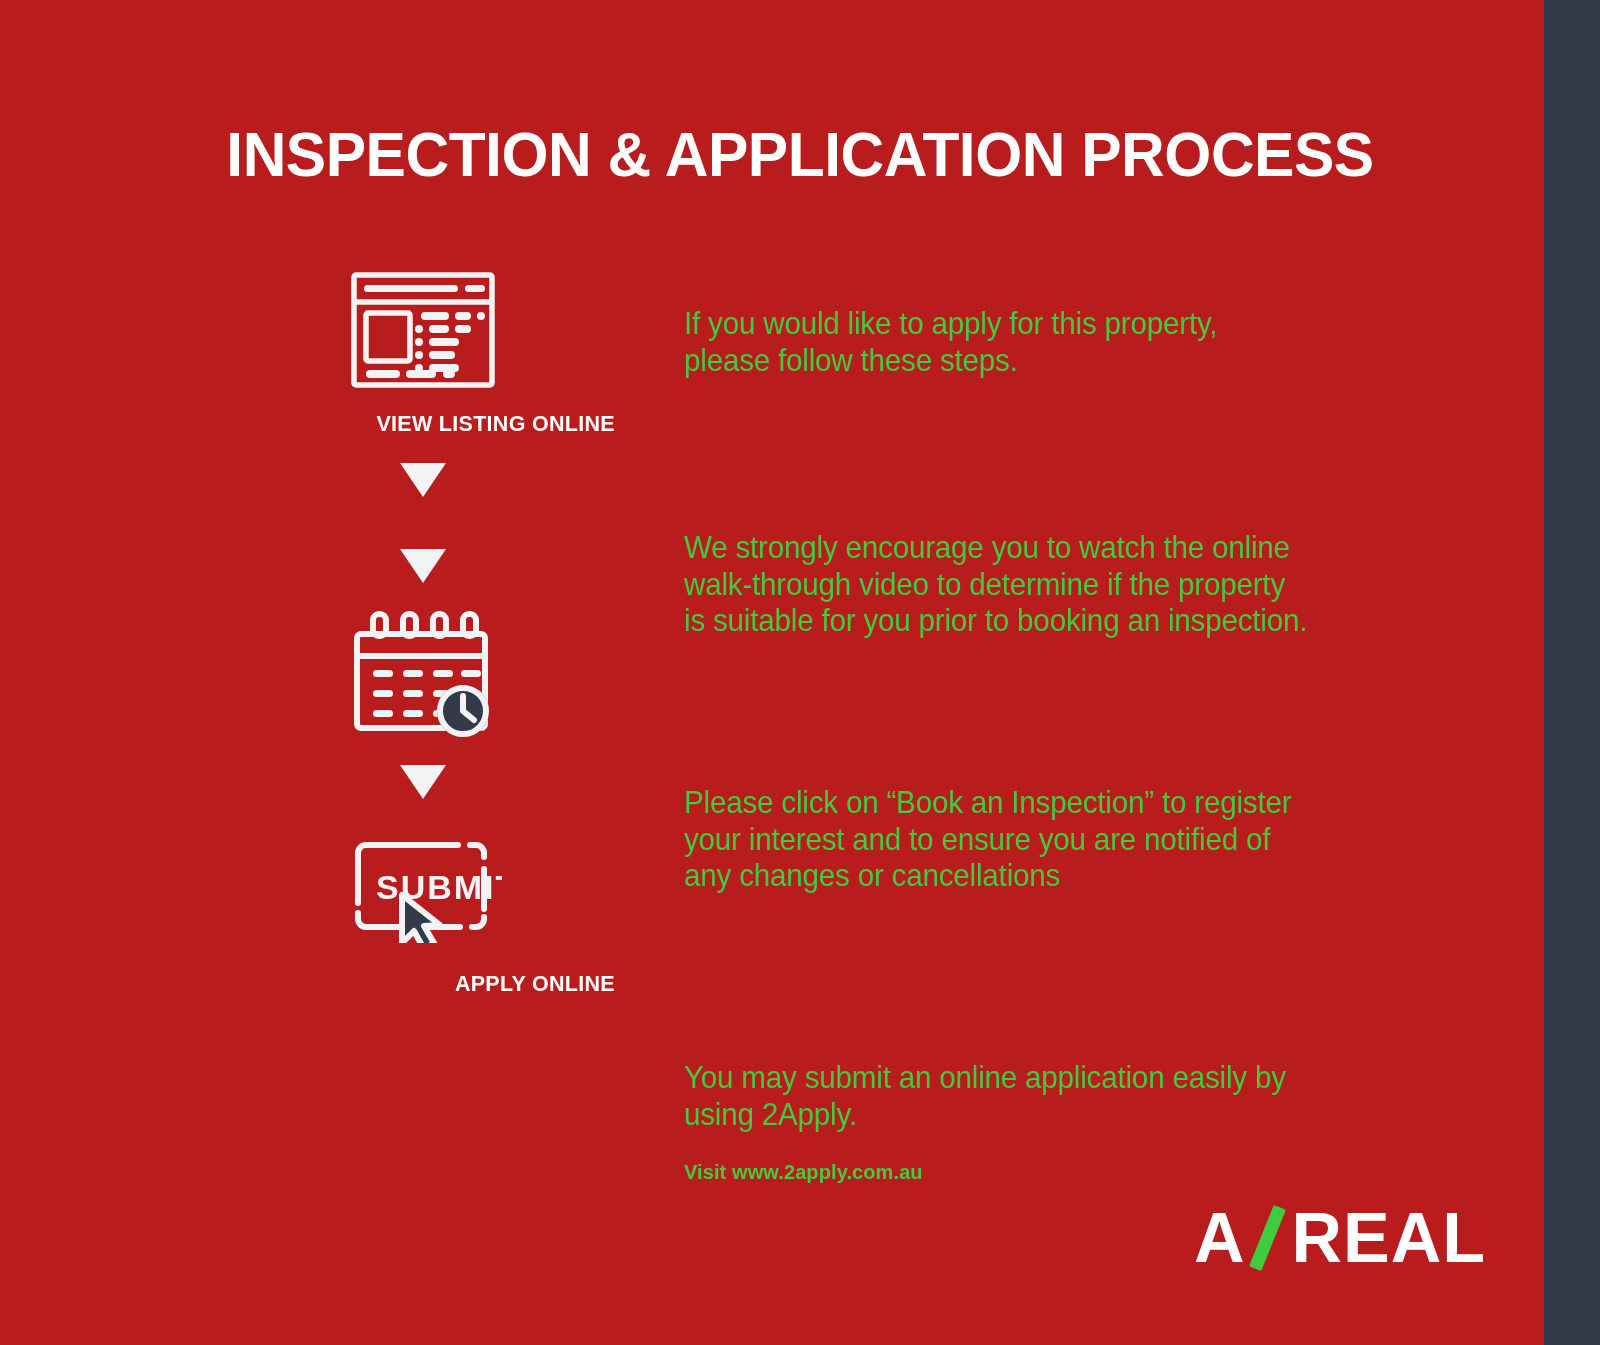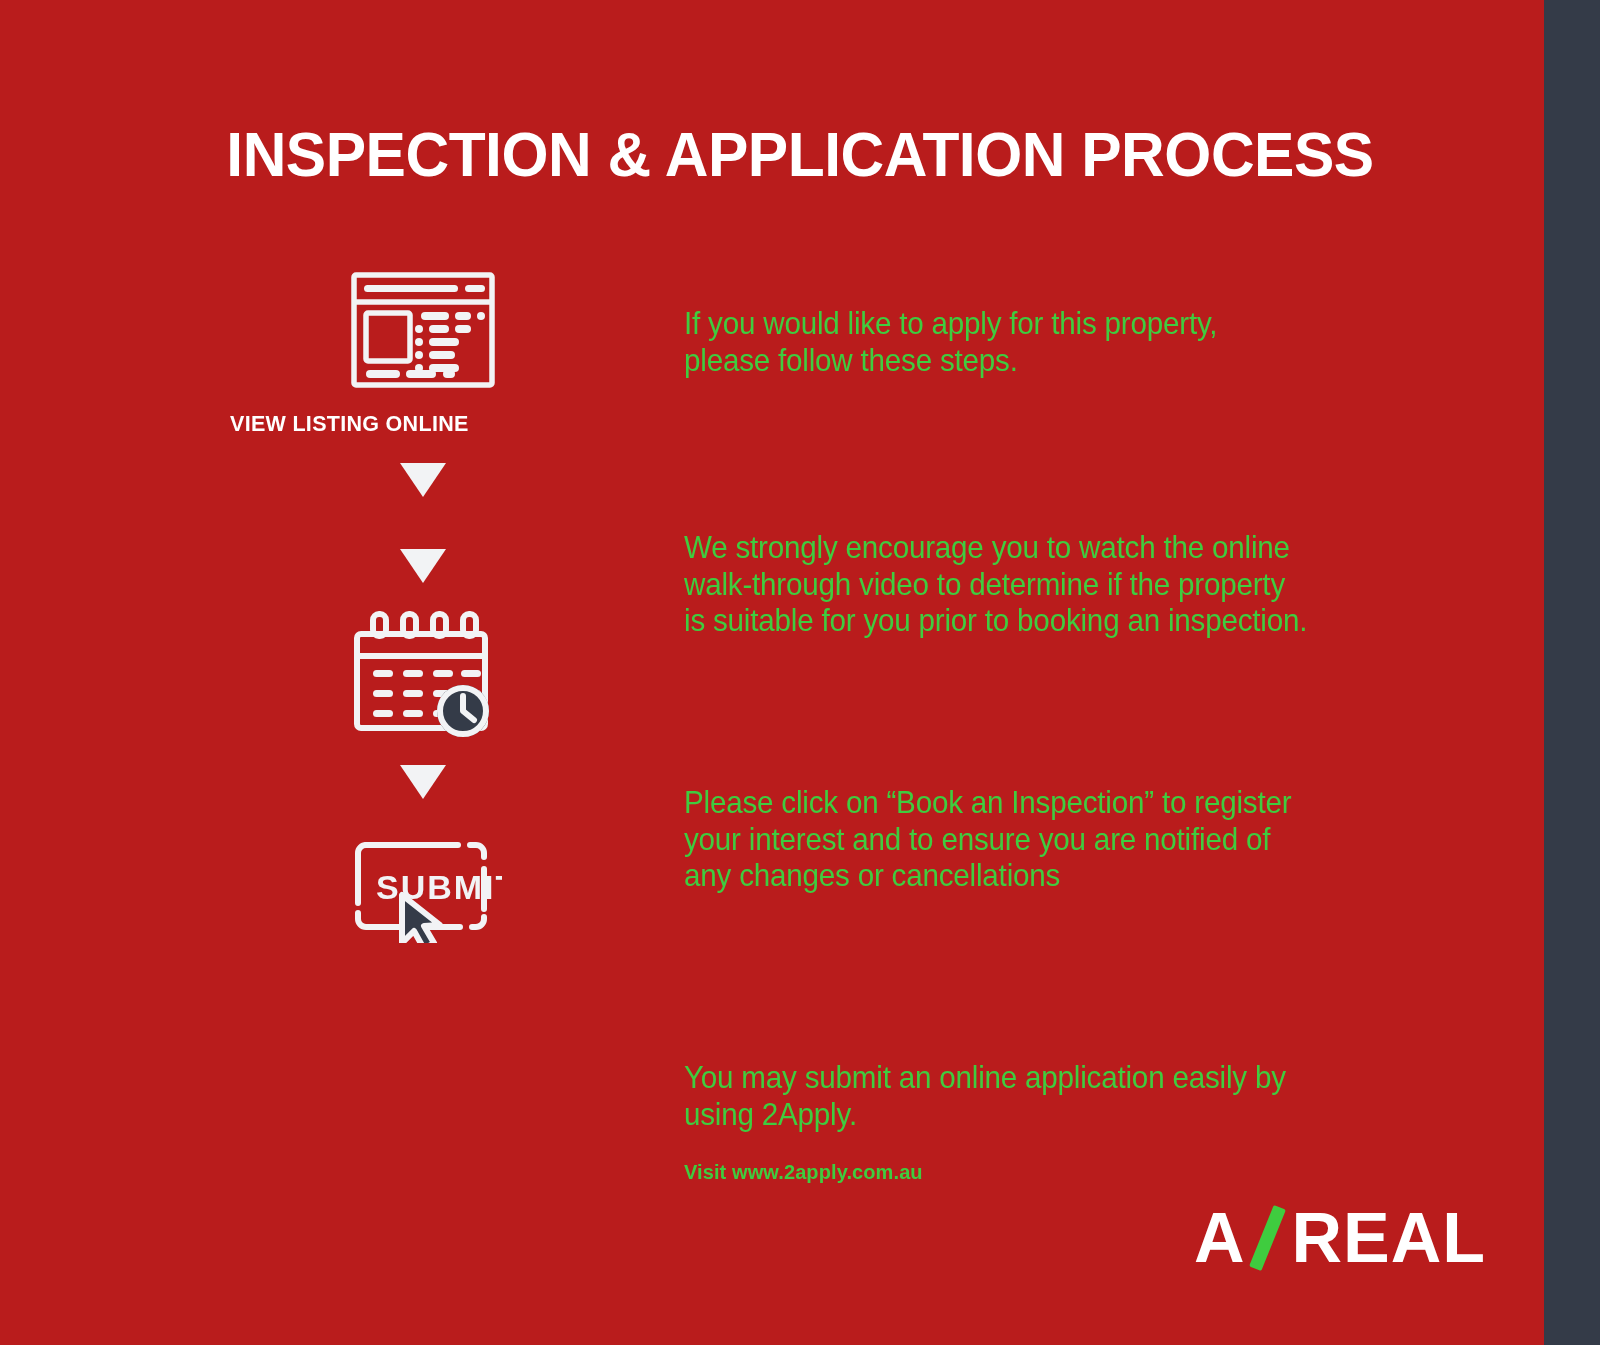--- a/index.html
+++ b/index.html
@@ -54,21 +54,21 @@
     align-items: center;
     justify-content: center;
   }
   .step-label {
     margin-top: 16px;
     color: #ffffff;
     font-weight: bold;
     font-size: 21.5px;
     letter-spacing: 0.3px;
     line-height: 1.21;
-    text-align: left;
+    text-align: right;
   }
   .arrow {
     width: 385px;
     display: flex;
     justify-content: center;
   }
   .arrow .tri {
     width: 0;
     height: 0;
     border-left: 23px solid transparent;
@@ -252,20 +252,21 @@
             <path d="M140 32 v40"></path>
             <path d="M140 80 v2 a8 8 0 0 1 -8 8 h-4"></path>
             <path d="M116 90 h-94 a8 8 0 0 1 -8 -8 v-6"></path>
             <path d="M14 66 v-50 a8 8 0 0 1 8 -8"></path>
           </g>
           <text x="32" y="62" font-family="'Liberation Sans', sans-serif" font-size="34" font-weight="bold" letter-spacing="2" fill="#f2f3f5">SUBMIT</text>
 
           <path d="M58 58 L58 106 L70 94 L80 112 L90 106 L80 89 L96 88 Z" fill="#343b48" stroke="#f2f3f5" stroke-width="6" stroke-linejoin="round" stroke-linecap="round"></path>
         </svg>
       </div>
+      <div class="step-label">APPLY ONLINE</div>
     </div>
 
   </div>
 
   <div class="texts">
     <div class="para" id="para1">If you would like to apply for this property,
 please follow these steps.</div>
     <div class="para" id="para2">We strongly encourage you to watch the online
 walk-through video to determine if the property
 is suitable for you prior to booking an inspection.</div>

